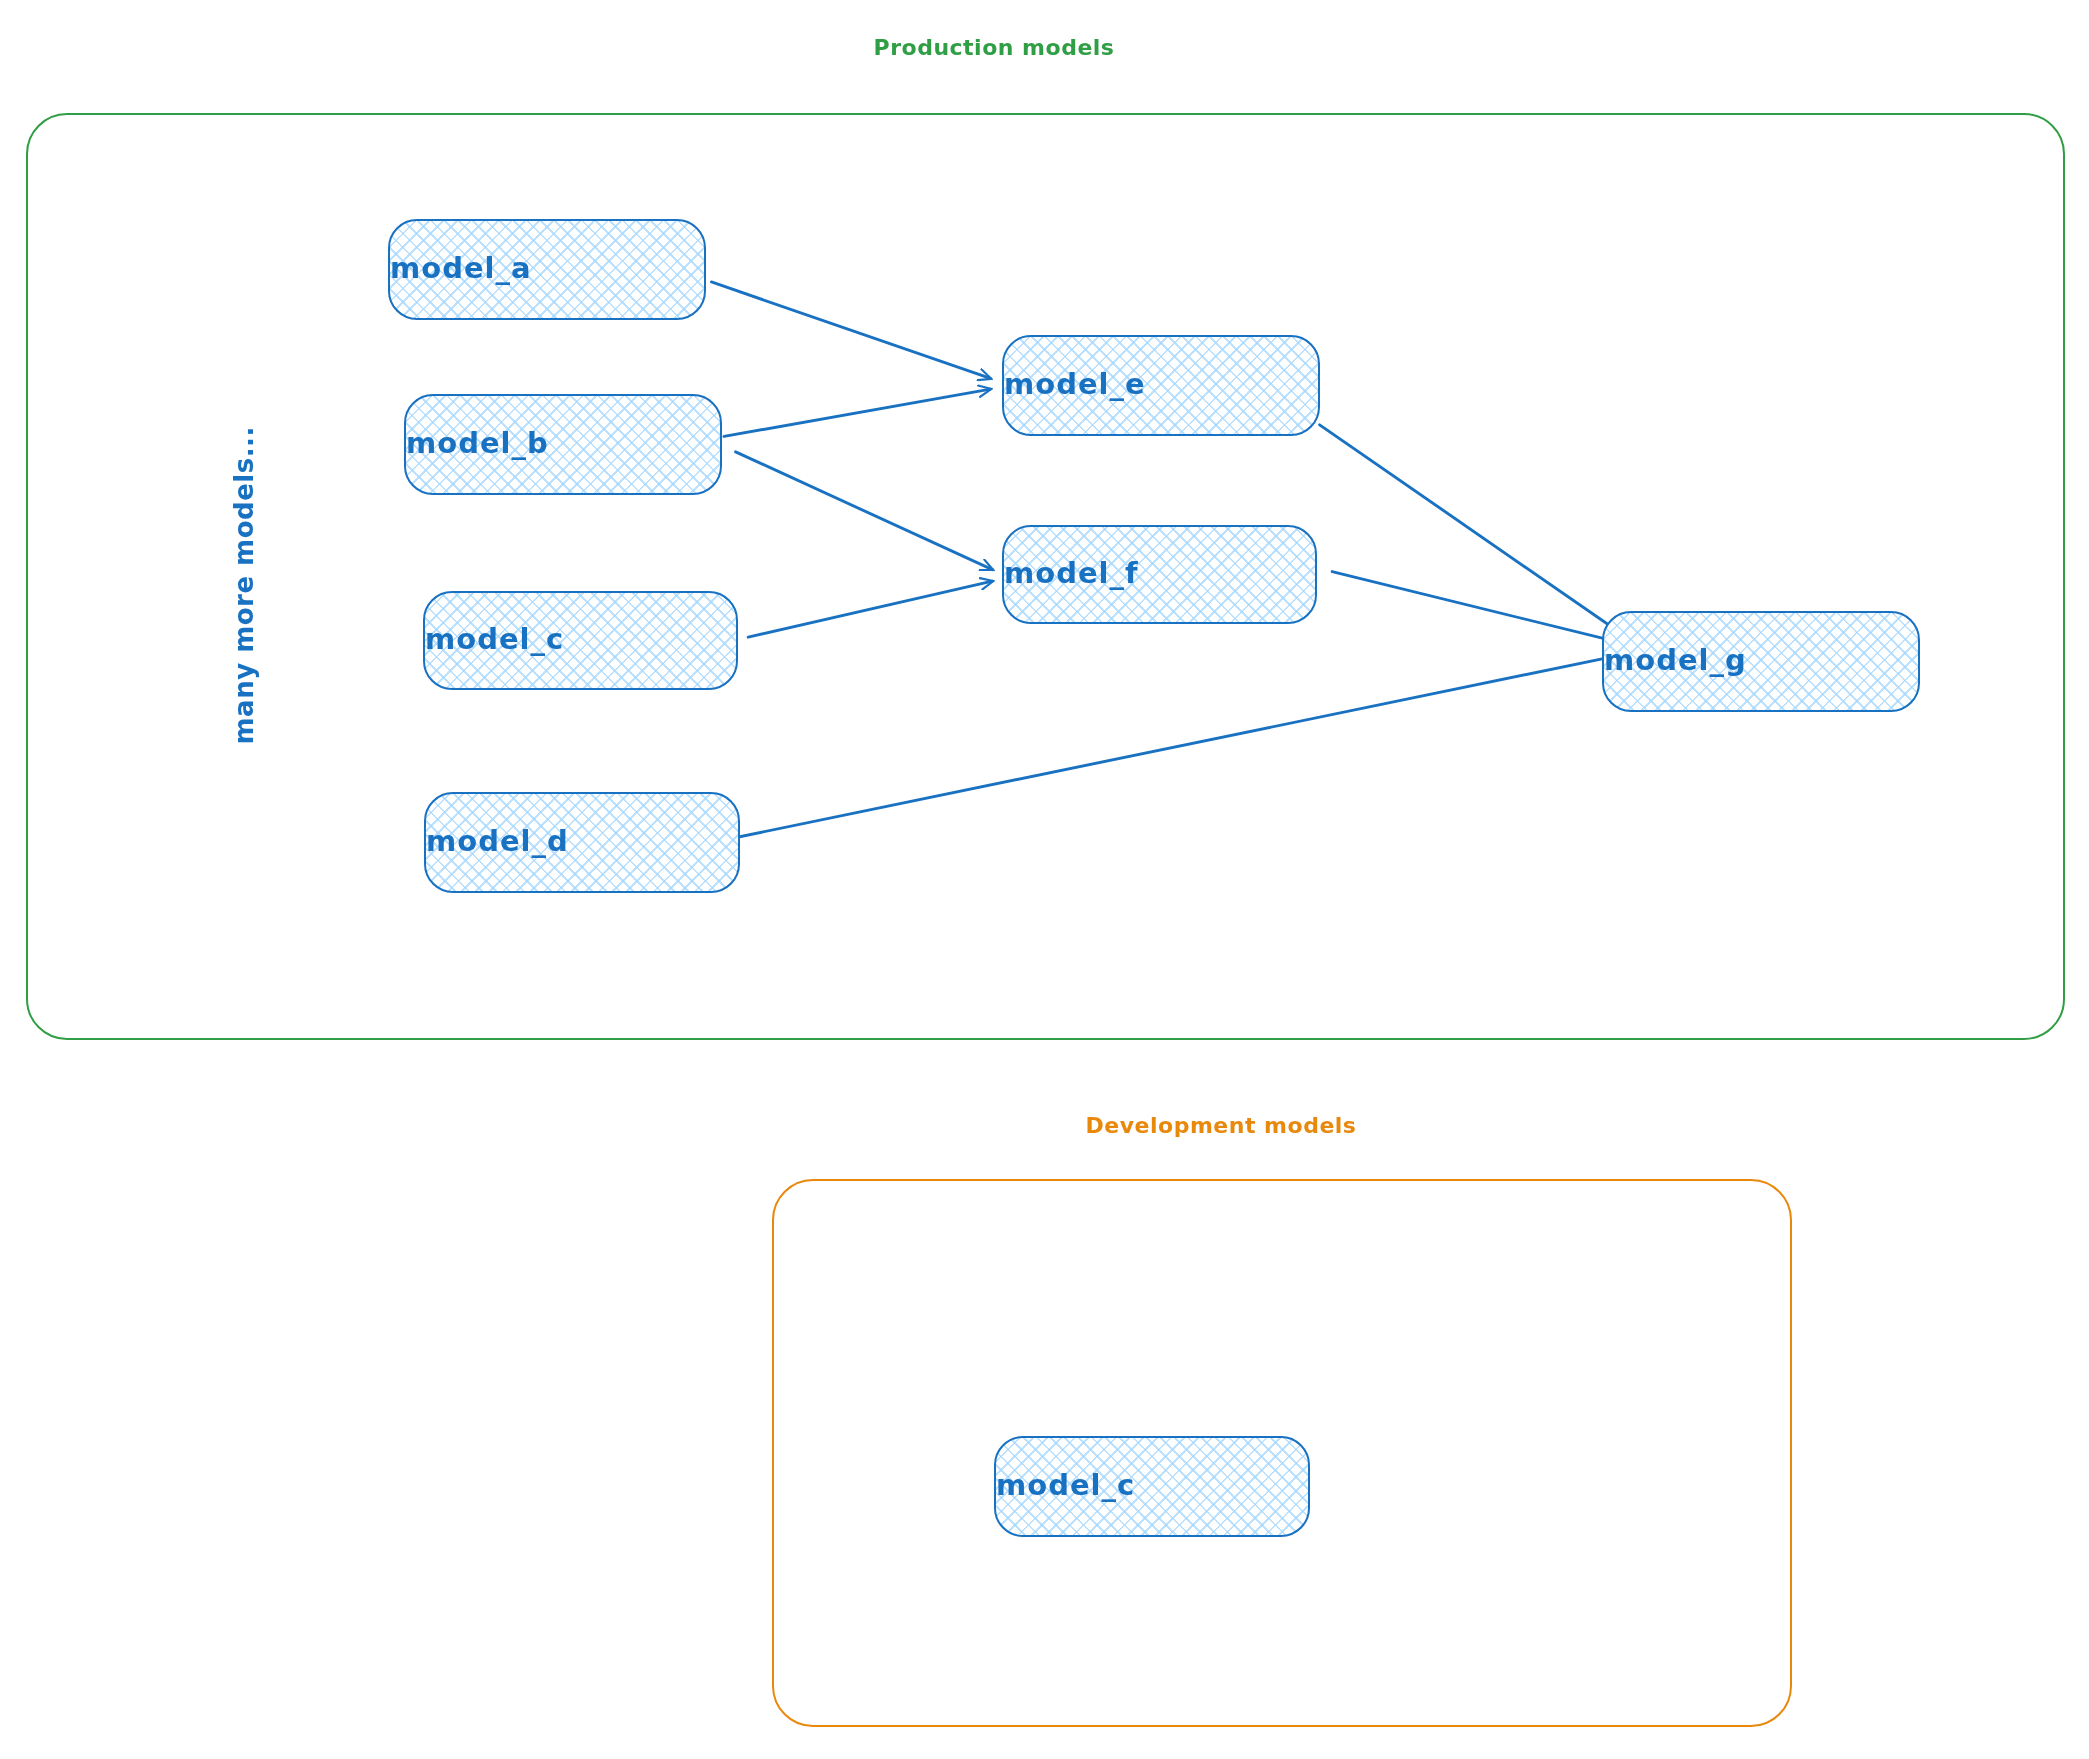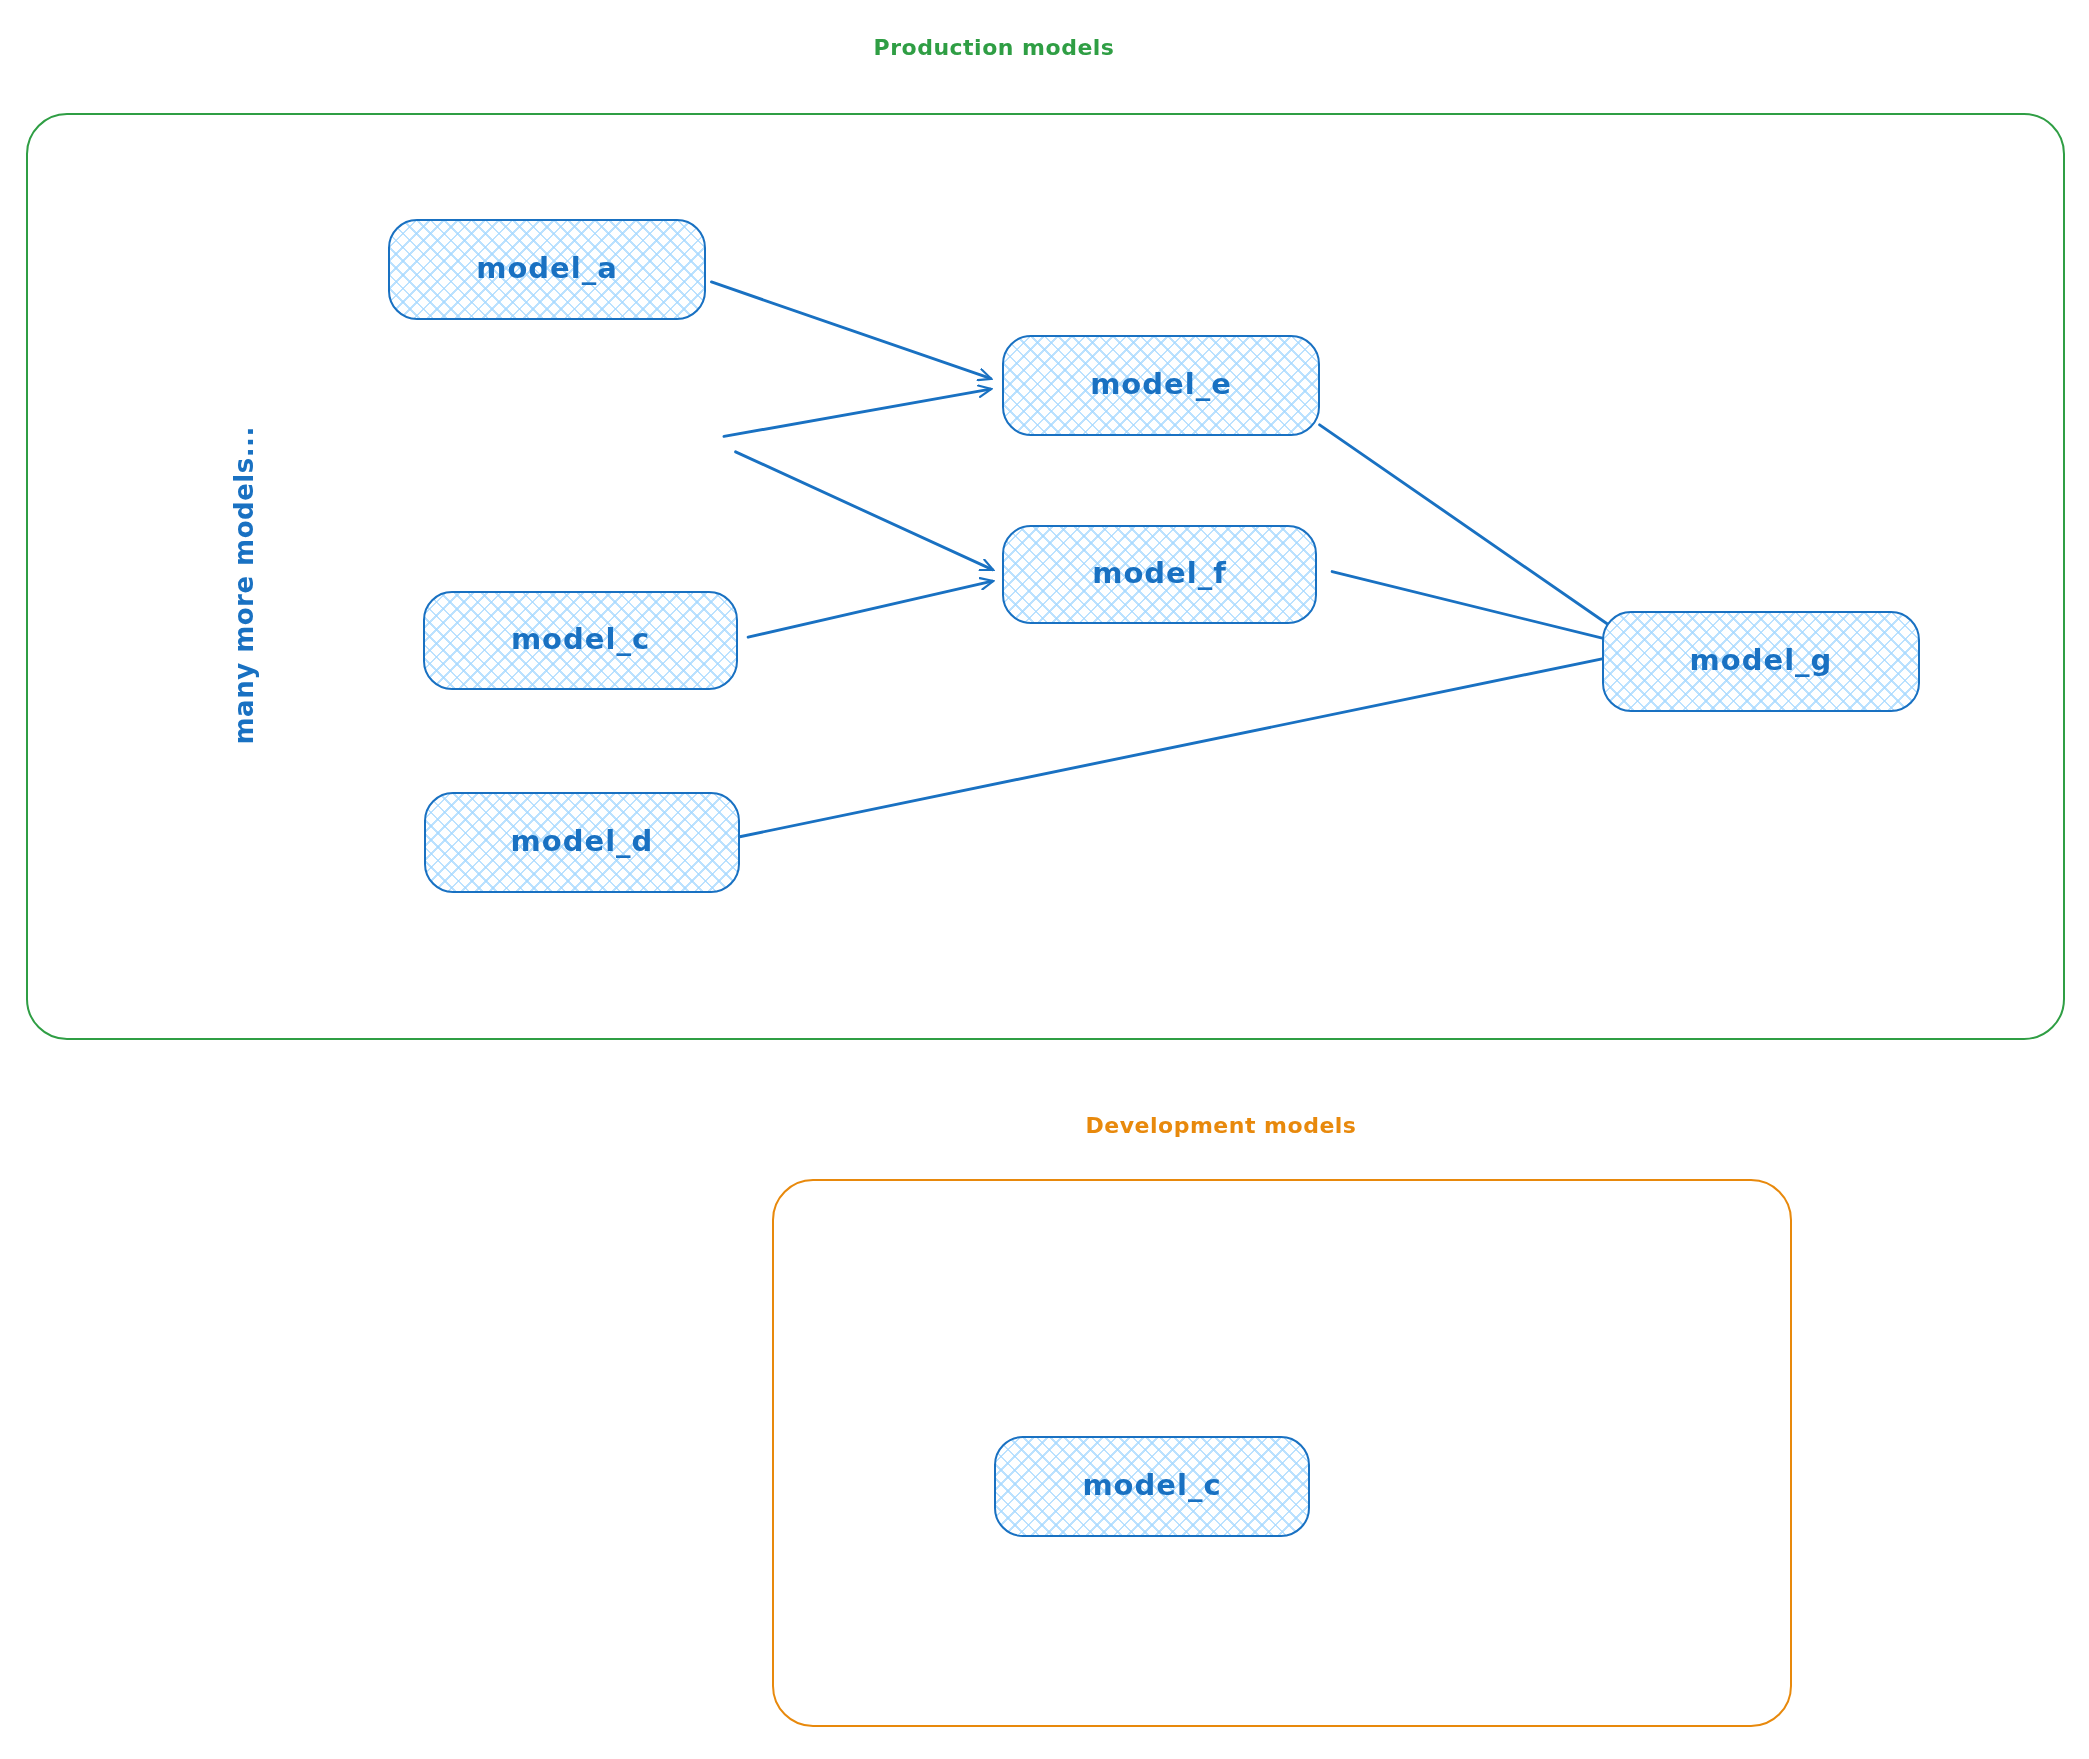--- a/index.html
+++ b/index.html
@@ -37,21 +37,21 @@
     color:#1971c2;font-size:26px;font-weight:600;letter-spacing:0.5px;
     text-align:center;white-space:nowrap;
     transform:rotate(-90deg);
   }
 
   
   .node{
     position:absolute;
     border:2.4px solid #1971c2;
     border-radius:29px;
-    display:flex;align-items:center;justify-content:center;
+    display:flex;align-items:center;justify-content:flex-start;
     color:#1971c2;font-size:29px;font-weight:600;letter-spacing:1px;
     background:
       repeating-linear-gradient(45deg,  rgba(165,216,255,.75) 0 1.9px, transparent 1.9px 9.7px),
       repeating-linear-gradient(-45deg, rgba(165,216,255,.75) 0 1.9px, transparent 1.9px 9.7px),
       #ffffff;
   }
   .node span{transform:translateY(-1.9px);}
   #n-model_a    {left:388px; top:219px;  width:314px; height:97px;}
   #n-model_b    {left:404px; top:394px;  width:314px; height:97px;}
   #n-model_c    {left:423px; top:591px;  width:311px; height:95px;}
@@ -102,20 +102,23 @@
         <line x1="1380" y1="592" x2="1684" y2="667" marker-end="url(#ah)"></line>
       </g>
     <g>
         <line x1="760" y1="868" x2="1686" y2="677" marker-end="url(#ah)"></line>
       </g>
   </svg>
 
   <div class="node" id="n-model_a">
     <span>model_a</span>
   </div>
+  <div class="node" id="n-model_b">
+    <span>model_b</span>
+  </div>
   <div class="node" id="n-model_c">
     <span>model_c</span>
   </div>
   <div class="node" id="n-model_d">
     <span>model_d</span>
   </div>
   <div class="node" id="n-model_e">
     <span>model_e</span>
   </div>
   <div class="node" id="n-model_f">

